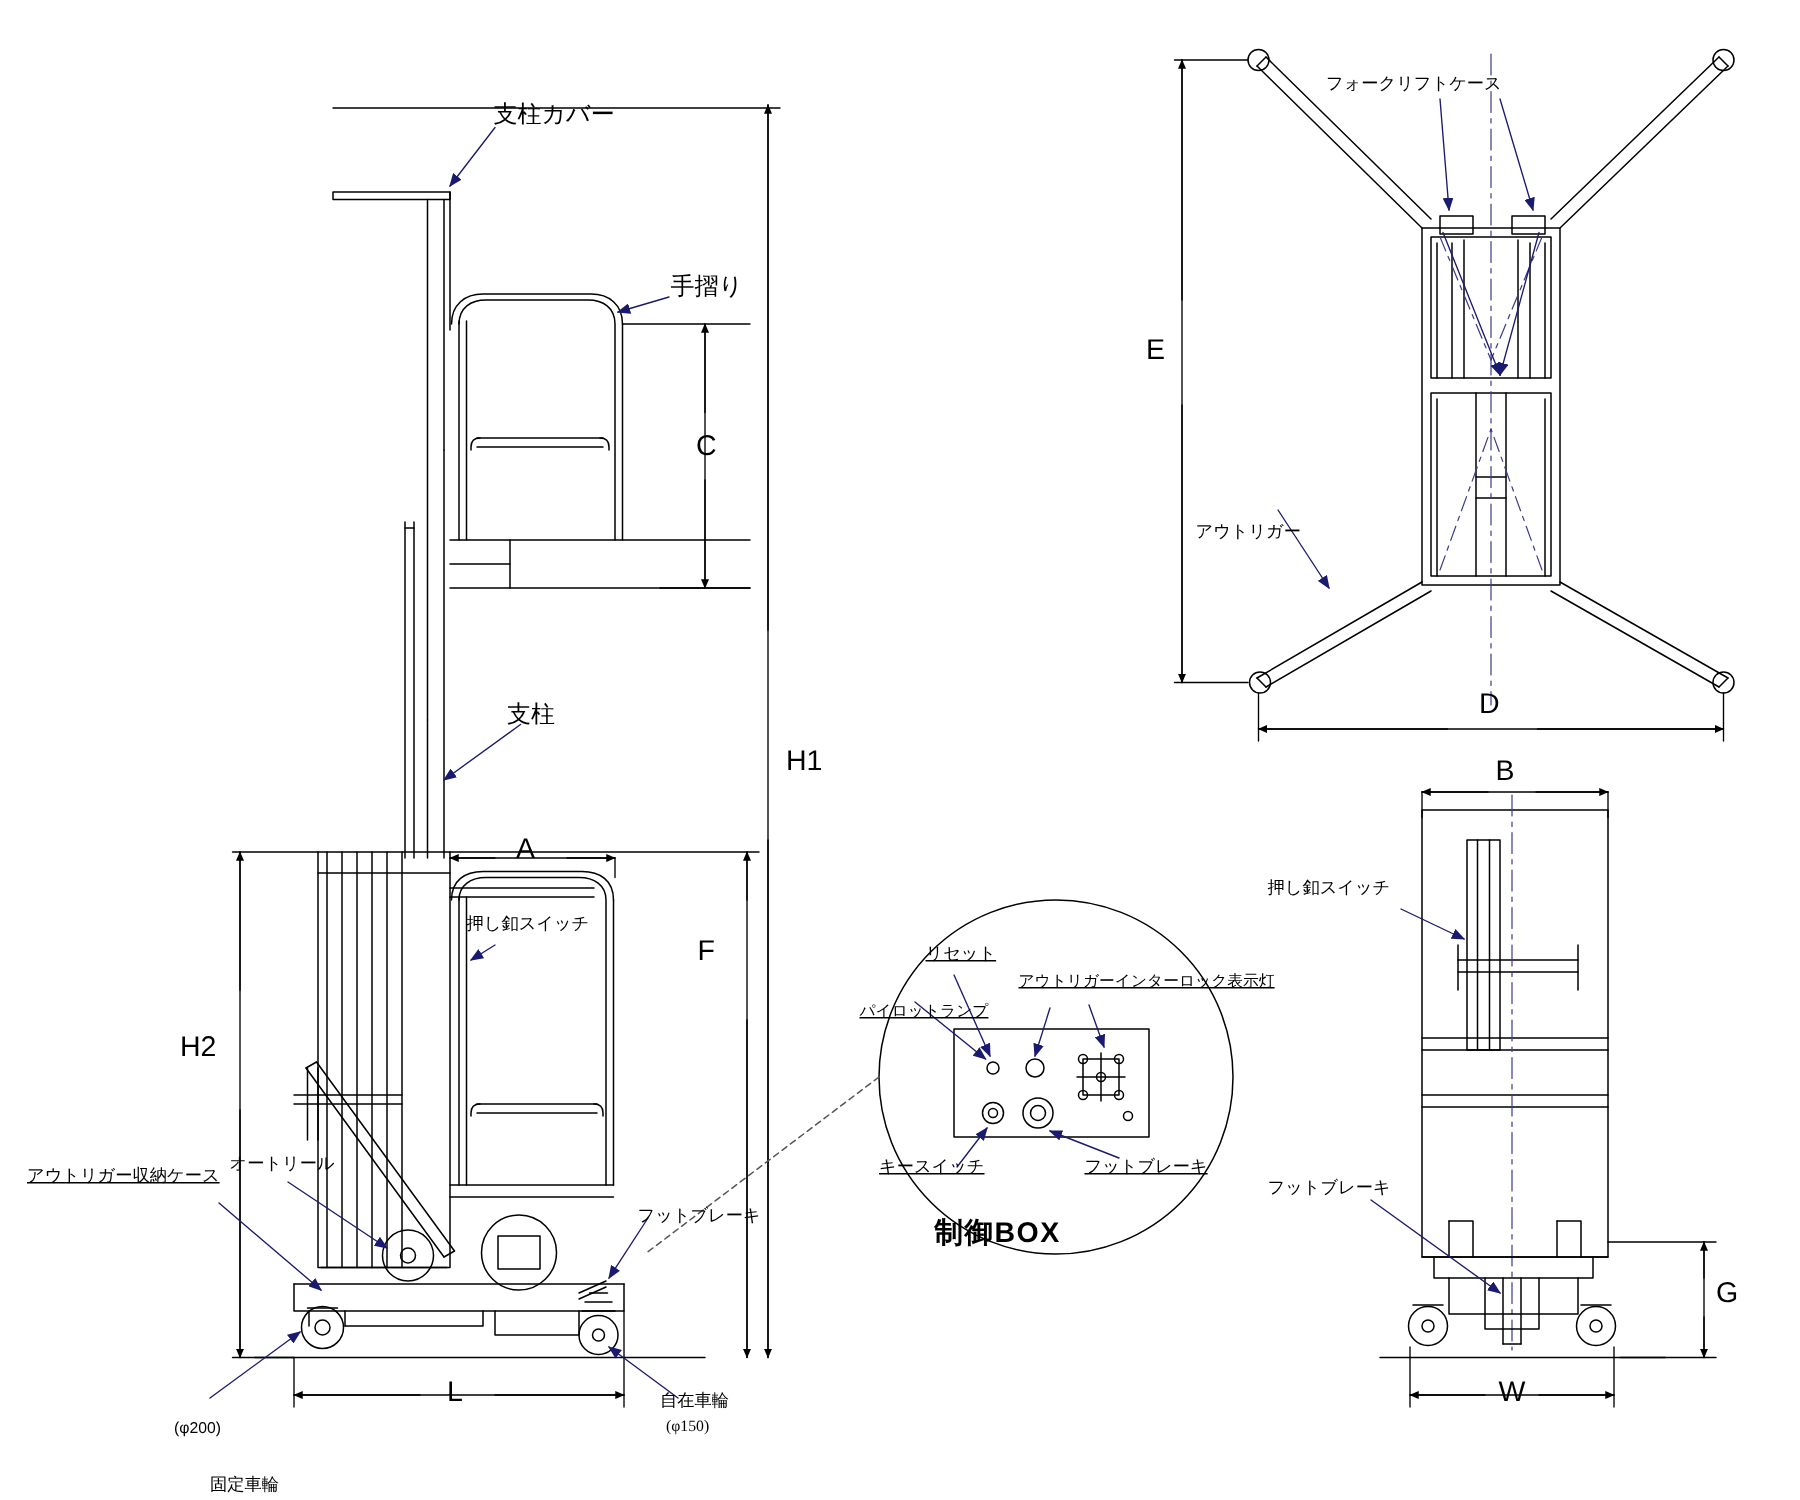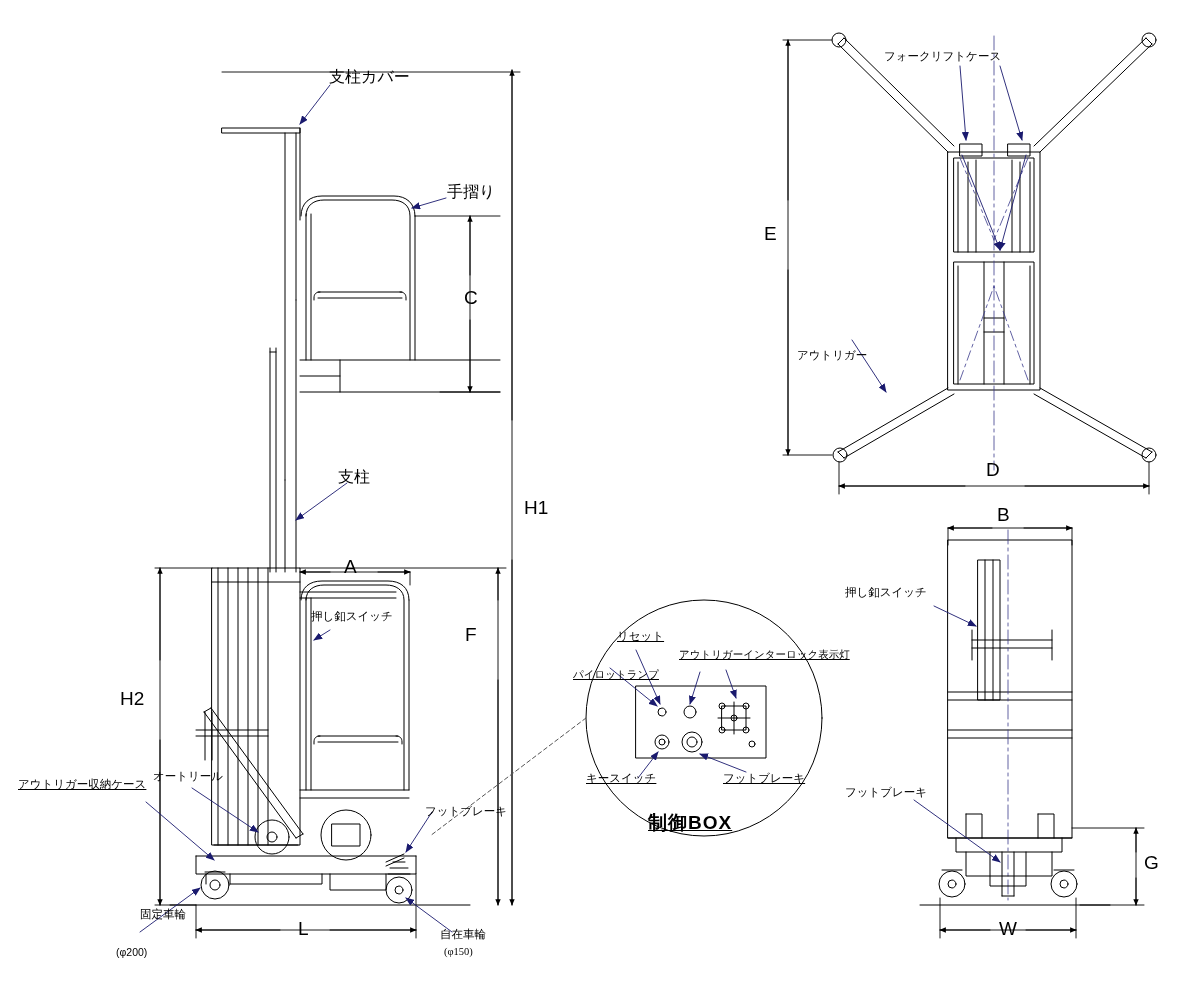--- a/index.html
+++ b/index.html
@@ -387,21 +387,21 @@
     </g>
   </svg>
 
   <div class="lbl" style="left:329px;top:68px;">支柱カバー</div>
   <div class="lbl" style="left:447px;top:183px;">手摺り</div>
   <div class="lbl" style="left:338px;top:468px;">支柱</div>
   <div class="lbl small" style="left:311px;top:610px;">押し釦スイッチ</div>
   <div class="lbl small" style="left:153px;top:770px;">オートリール</div>
   <div class="lbl small ul" style="left:18px;top:778px;">アウトリガー収納ケース</div>
   <div class="lbl small" style="left:425px;top:805px;">フットブレーキ</div>
-  <div class="lbl small ctr" style="left:112px;top:908px;padding-left:28px;">固定車輪</div>
+  <div class="lbl small ctr" style="left:112px;top:984px;padding-left:28px;">固定車輪</div>
   <div class="lbl tiny ctr" style="left:116px;top:946px;">(φ200)</div>
   <div class="lbl small ctr" style="left:440px;top:928px;">自在車輪</div>
   <div class="lbl tiny ctr" style="left:444px;top:946px;font-family:Liberation Serif, serif;">(φ150)</div>
 
   <div class="lbl dim" style="left:524px;top:497px;">H1</div>
   <div class="lbl dim" style="left:465px;top:624px;">F</div>
   <div class="lbl dim" style="left:120px;top:688px;">H2</div>
   <div class="lbl dim" style="left:464px;top:287px;">C</div>
   <div class="lbl dim" style="left:344px;top:556px;">A</div>
   <div class="lbl dim" style="left:298px;top:918px;">L</div>
@@ -415,15 +415,15 @@
   <div class="lbl small" style="left:845px;top:786px;">フットブレーキ</div>
   <div class="lbl dim" style="left:997px;top:504px;">B</div>
   <div class="lbl dim" style="left:999px;top:918px;">W</div>
   <div class="lbl dim" style="left:1144px;top:852px;">G</div>
 
   <div class="lbl small ul" style="left:617px;top:630px;text-align:center;">リセット</div>
   <div class="lbl tiny ul" style="left:573px;top:652px;margin-top:16px;">パイロットランプ</div>
   <div class="lbl tiny ul" style="left:679px;top:648px;">アウトリガーインターロック表示灯</div>
   <div class="lbl small ul" style="left:586px;top:772px;">キースイッチ</div>
   <div class="lbl small ul" style="left:723px;top:772px;">フットブレーキ</div>
-  <div class="lbl box" style="left:648px;top:812px;text-decoration:underline;">制御BOX</div>
+  <div class="lbl box" style="left:623px;top:812px;">制御BOX</div>
 
 </div>
 
 </body></html>

